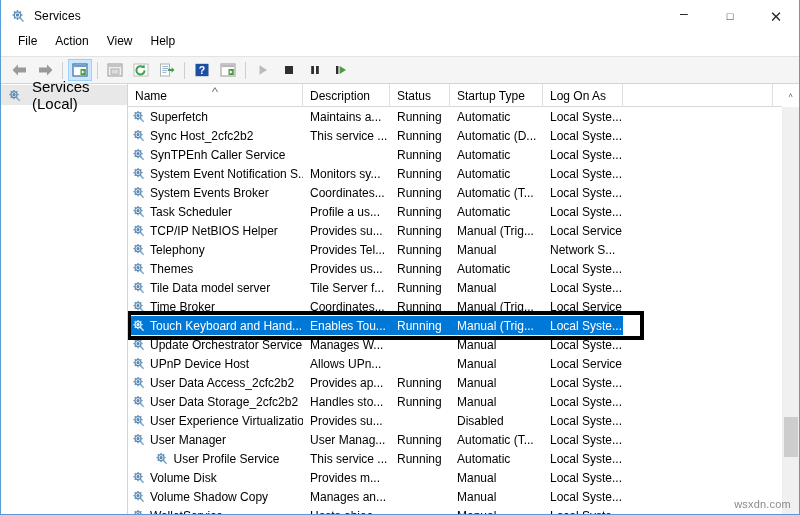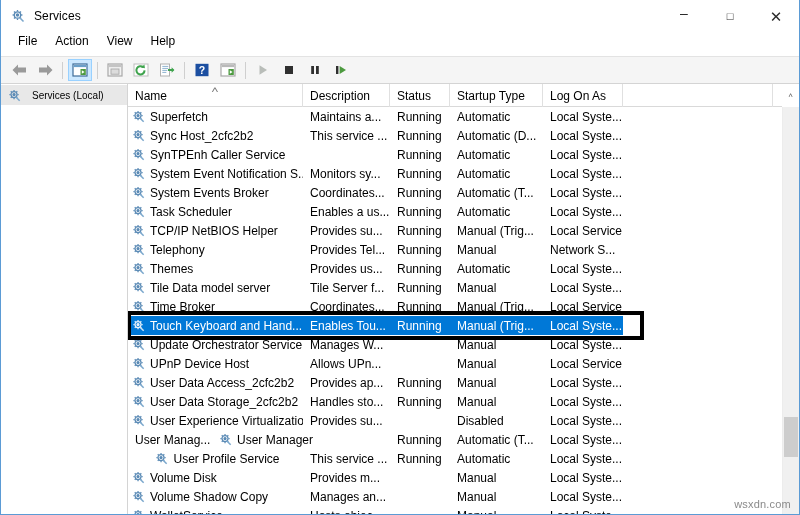--- a/index.html
+++ b/index.html
@@ -102,21 +102,21 @@
     width: 127px;
     background: #ffffff;
     border-right: 1px solid #d4d4d4;
     padding-top: 1px;
   }
   .tree-item {
     display: flex;
     align-items: center;
     height: 20px;
     padding-left: 6px;
-    font-size: 10px;
+    font-size: 15px;
     color: #000;
     background: #e8e8e8;
   }
   .tree-item .tlabel { margin-left: 6px; }
 
   #listpane {
     flex: 1;
     position: relative;
     background: #ffffff;
     overflow: hidden;
@@ -485,21 +485,21 @@
               <span class="gear"><svg width="15" height="15" viewBox="0 0 16 16">
                   <g fill="none" stroke="#5a8ab5" stroke-width="1.3">
                     <circle cx="7.5" cy="7" r="3.2"></circle>
                     <circle cx="7.5" cy="7" r="1.1" fill="#5a8ab5"></circle>
                     <path d="M7.5 2.1v1.3M7.5 10.6v1.3M2.6 7h1.3M11.1 7h1.3M4.0 3.5l0.95 0.95M10.05 9.55l0.95 0.95M11.0 3.5l-0.95 0.95M4.95 9.55l-0.95 0.95"></path>
                   </g>
                   <path d="M9.5 9.5l4 4" stroke="#7aa7cc" stroke-width="1.6" fill="none"></path>
                 </svg></span>
               <span>Task Scheduler</span>
             </div>
-            <div class="cell" style="width: 87px; flex: 0 0 87px; position: relative;">Enables a us...</div>
+            <div class="cell" style="width: 87px; flex: 0 0 87px; position: relative;">Profile a us...</div>
             <div class="cell" style="width: 60px; flex: 0 0 60px; position: relative;">Running</div>
             <div class="cell" style="width: 93px; flex: 0 0 93px; position: relative;">Automatic</div>
             <div class="cell" style="width: 80px; flex: 0 0 80px; position: relative;">Local Syste...</div>
           </div>
           <div class="row" style="position: relative;">
             <div class="cell name" style="width: 175px; flex: 0 0 175px; position: relative;">
               <span class="gear"><svg width="15" height="15" viewBox="0 0 16 16">
                   <g fill="none" stroke="#5a8ab5" stroke-width="1.3">
                     <circle cx="7.5" cy="7" r="3.2"></circle>
                     <circle cx="7.5" cy="7" r="1.1" fill="#5a8ab5"></circle>
@@ -679,32 +679,32 @@
                   <path d="M9.5 9.5l4 4" stroke="#7aa7cc" stroke-width="1.6" fill="none"></path>
                 </svg></span>
               <span>User Experience Virtualizatio...</span>
             </div>
             <div class="cell" style="width: 87px; flex: 0 0 87px; position: relative;">Provides su...</div>
             <div class="cell" style="width: 60px; flex: 0 0 60px; position: relative;"></div>
             <div class="cell" style="width: 93px; flex: 0 0 93px; position: relative;">Disabled</div>
             <div class="cell" style="width: 80px; flex: 0 0 80px; position: relative;">Local Syste...</div>
           </div>
           <div class="row" style="position: relative;">
+            <div class="cell name" style="width: 175px; flex: 0 0 175px; position: relative;">
+              <span class="gear"><svg width="15" height="15" viewBox="0 0 16 16">
+                  <g fill="none" stroke="#5a8ab5" stroke-width="1.3">
+                    <circle cx="7.5" cy="7" r="3.2"></circle>
+                    <circle cx="7.5" cy="7" r="1.1" fill="#5a8ab5"></circle>
+                    <path d="M7.5 2.1v1.3M7.5 10.6v1.3M2.6 7h1.3M11.1 7h1.3M4.0 3.5l0.95 0.95M10.05 9.55l0.95 0.95M11.0 3.5l-0.95 0.95M4.95 9.55l-0.95 0.95"></path>
+                  </g>
+                  <path d="M9.5 9.5l4 4" stroke="#7aa7cc" stroke-width="1.6" fill="none"></path>
+                </svg></span>
+              <span>User Manager</span>
+            </div>
             <div class="cell" style="width: 87px; flex: 0 0 87px; position: relative;">User Manag...</div>
-            <div class="cell name" style="width: 175px; flex: 0 0 175px; position: relative;">
-              <span class="gear"><svg width="15" height="15" viewBox="0 0 16 16">
-                  <g fill="none" stroke="#5a8ab5" stroke-width="1.3">
-                    <circle cx="7.5" cy="7" r="3.2"></circle>
-                    <circle cx="7.5" cy="7" r="1.1" fill="#5a8ab5"></circle>
-                    <path d="M7.5 2.1v1.3M7.5 10.6v1.3M2.6 7h1.3M11.1 7h1.3M4.0 3.5l0.95 0.95M10.05 9.55l0.95 0.95M11.0 3.5l-0.95 0.95M4.95 9.55l-0.95 0.95"></path>
-                  </g>
-                  <path d="M9.5 9.5l4 4" stroke="#7aa7cc" stroke-width="1.6" fill="none"></path>
-                </svg></span>
-              <span>User Manager</span>
-            </div>
             <div class="cell" style="width: 60px; flex: 0 0 60px; position: relative;">Running</div>
             <div class="cell" style="width: 93px; flex: 0 0 93px; position: relative;">Automatic (T...</div>
             <div class="cell" style="width: 80px; flex: 0 0 80px; position: relative;">Local Syste...</div>
           </div>
           <div class="row" style="position: relative;">
             <div class="cell name" style="width: 175px; flex: 0 0 175px; position: relative; justify-content: center;">
               <span class="gear"><svg width="15" height="15" viewBox="0 0 16 16">
                   <g fill="none" stroke="#5a8ab5" stroke-width="1.3">
                     <circle cx="7.5" cy="7" r="3.2"></circle>
                     <circle cx="7.5" cy="7" r="1.1" fill="#5a8ab5"></circle>

